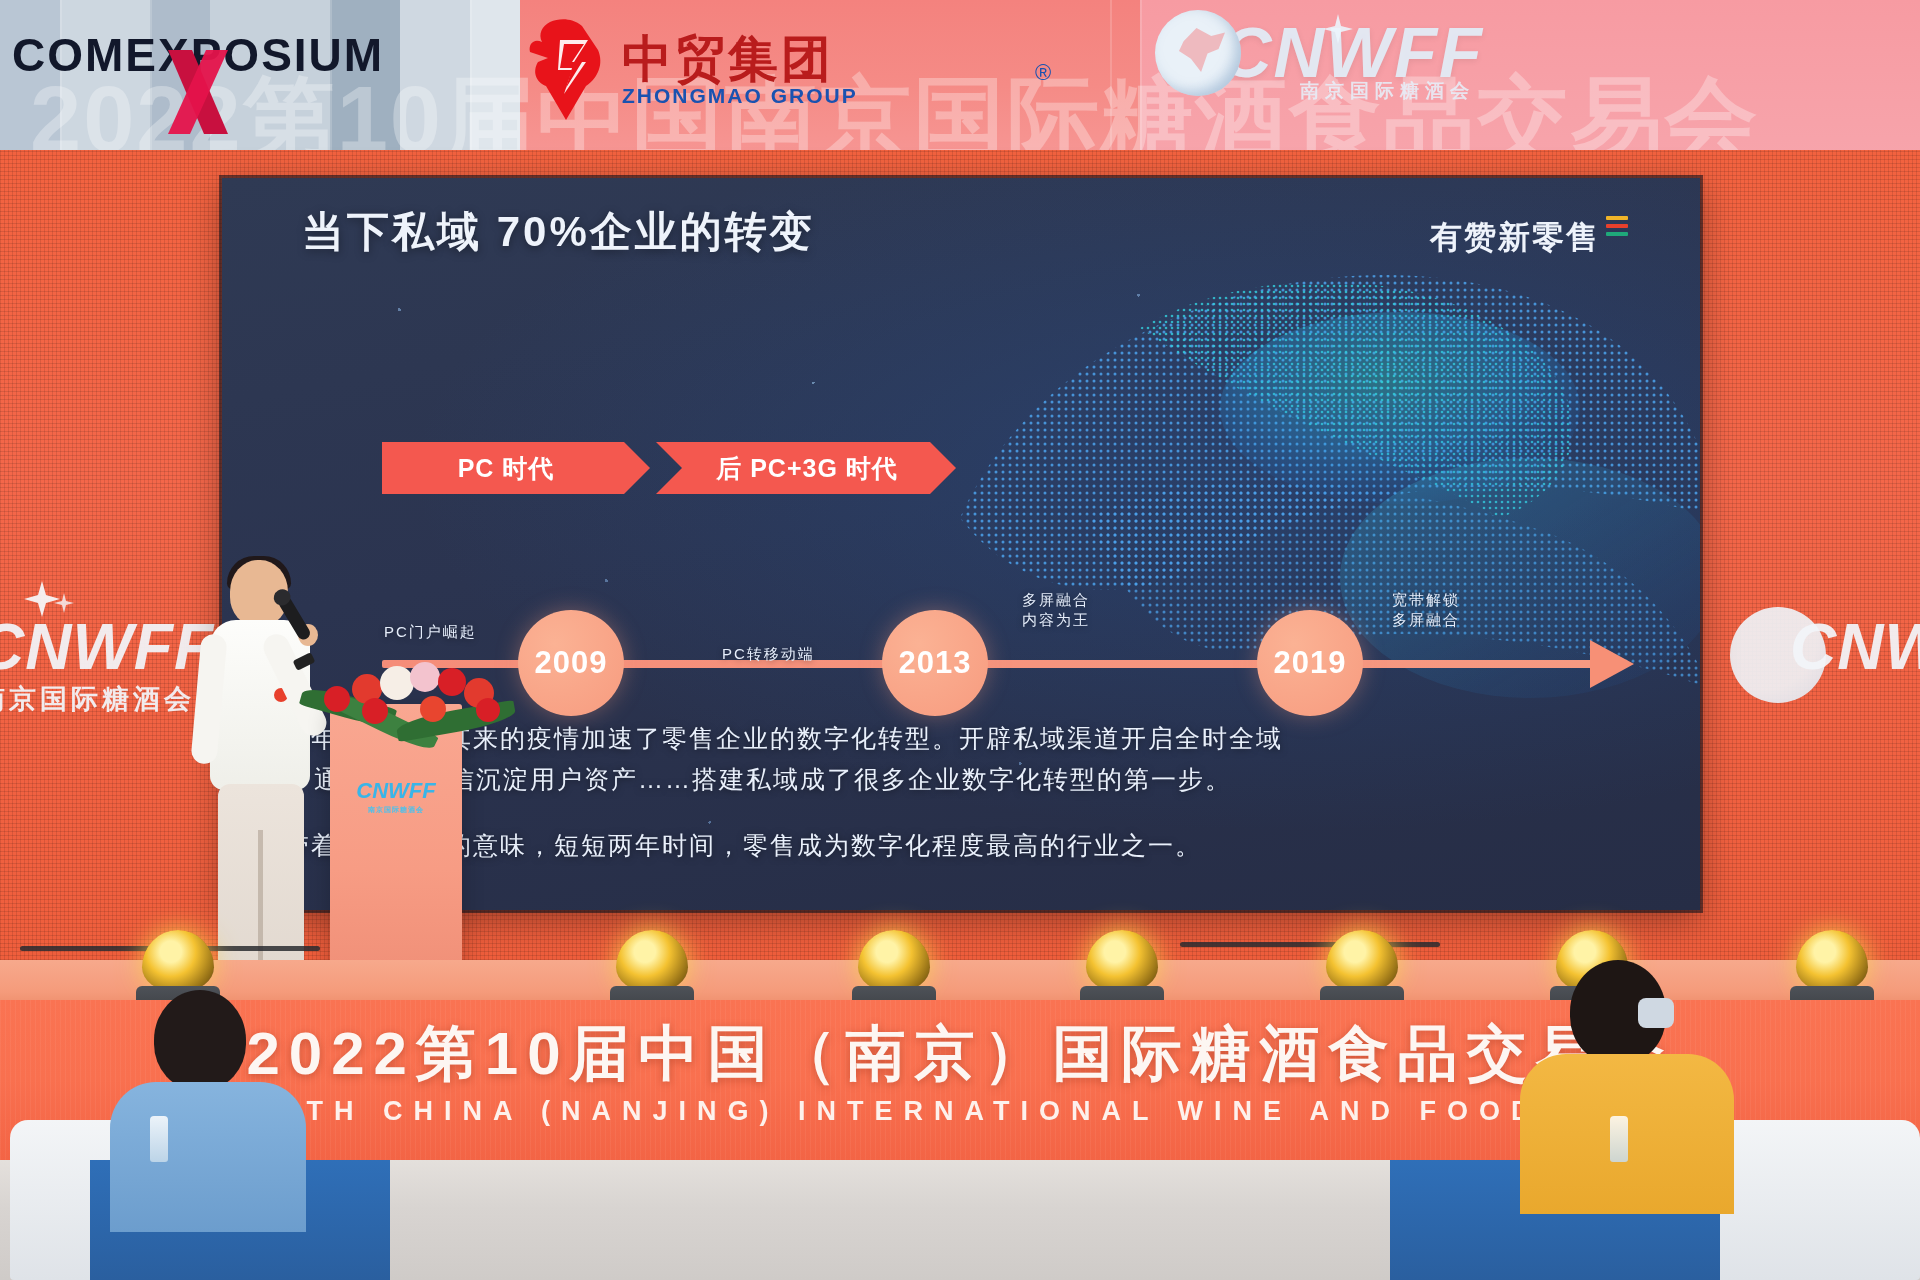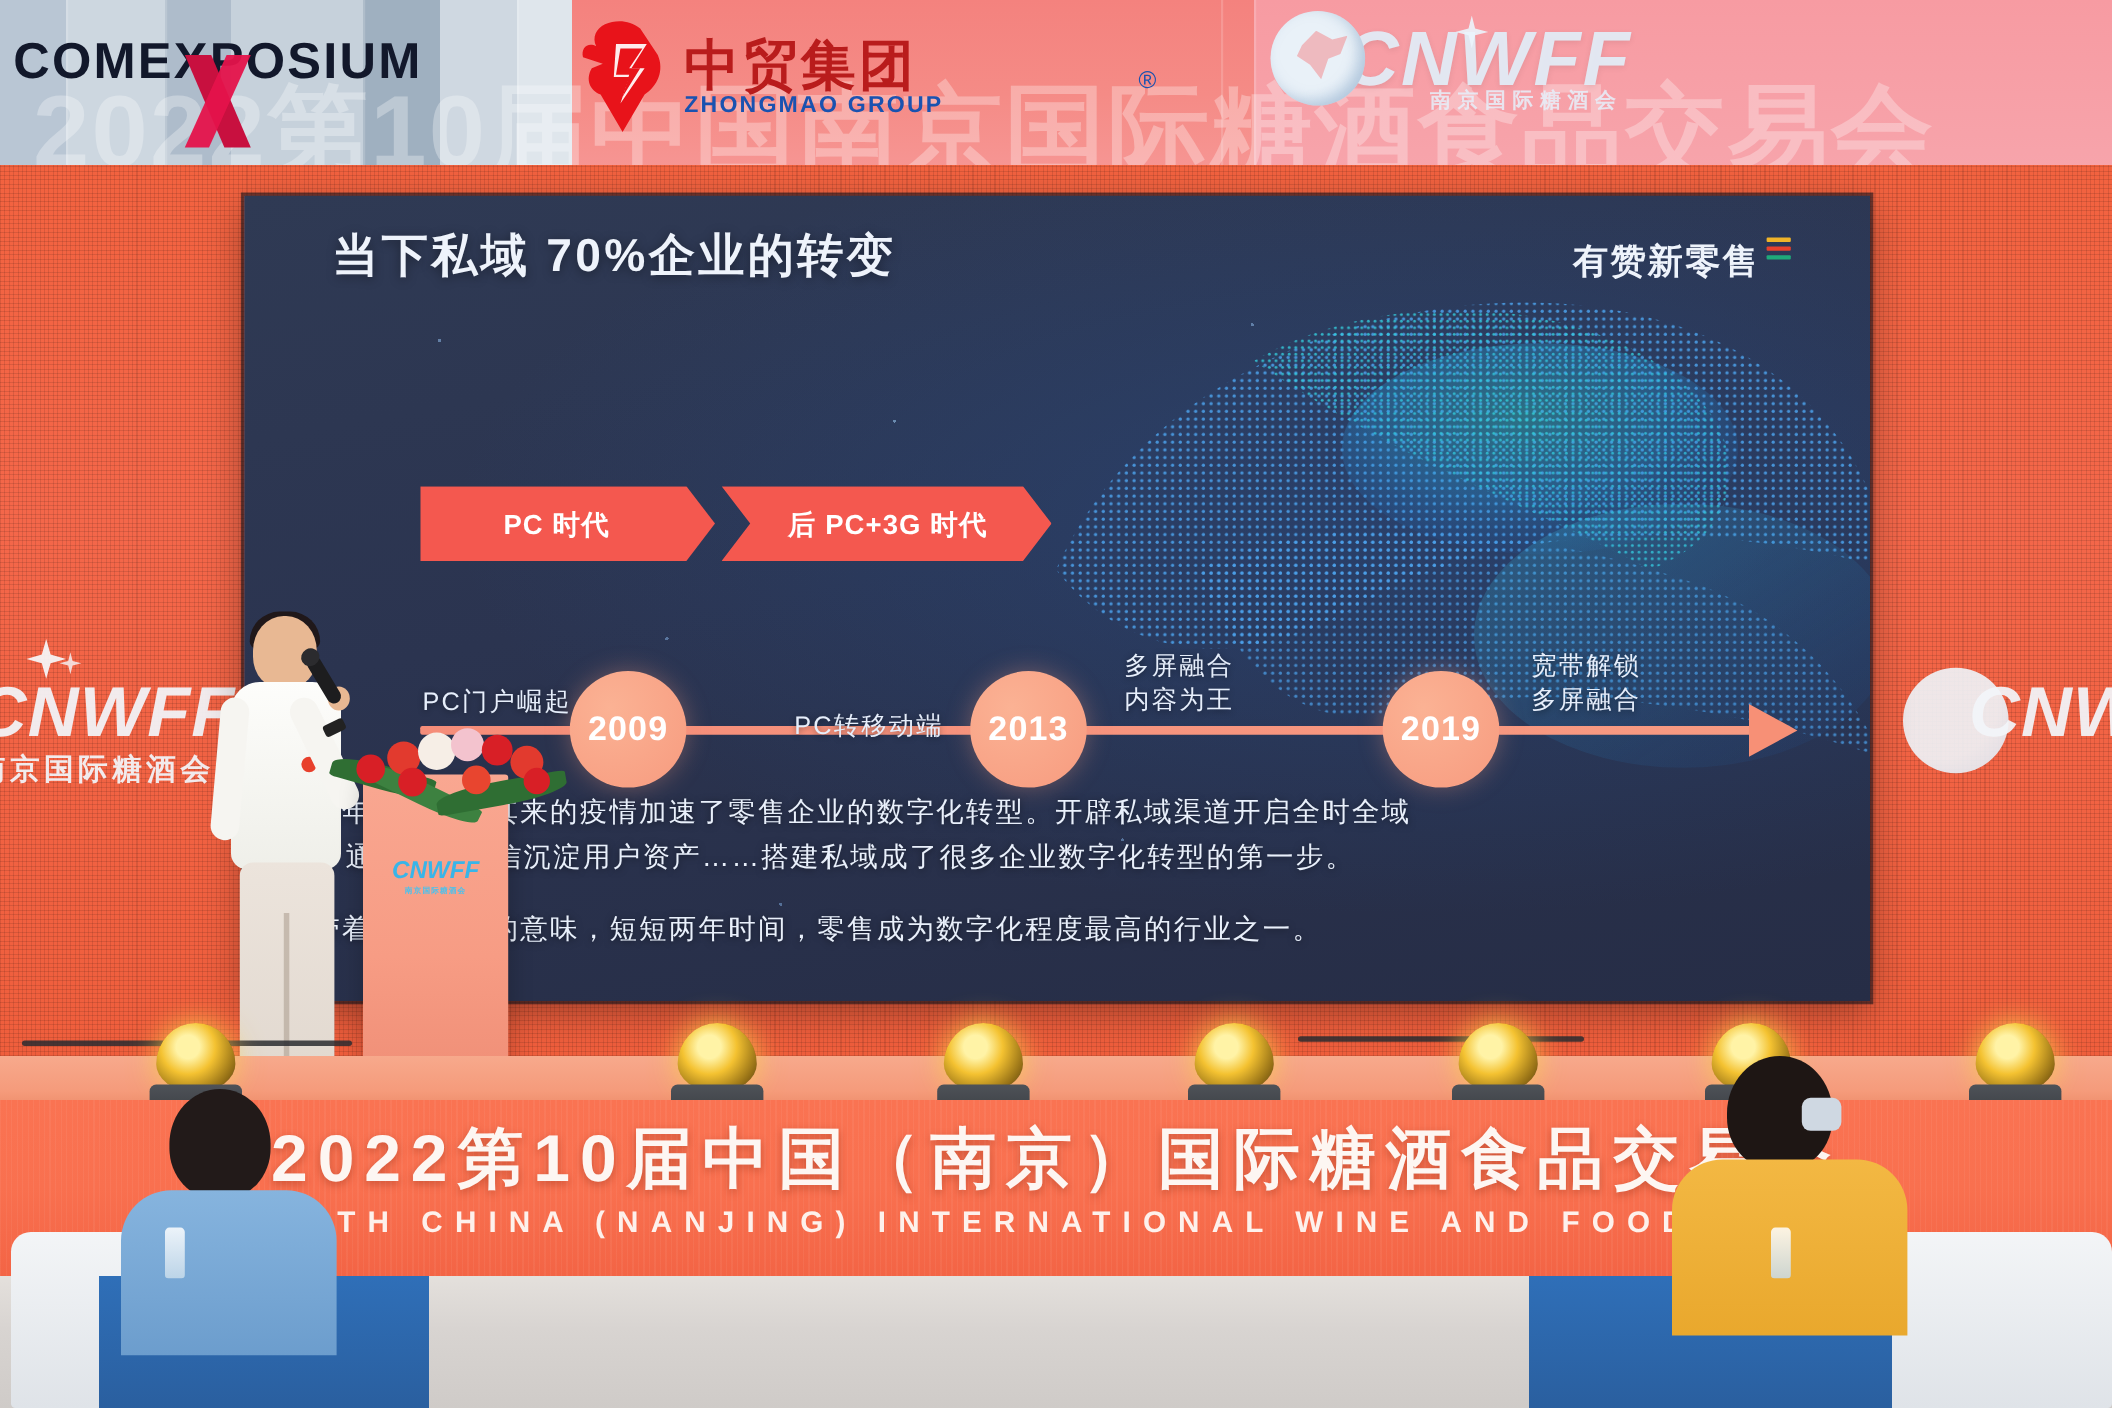--- a/index.html
+++ b/index.html
@@ -108,21 +108,21 @@
     white-space:nowrap;
   }
   .yz-logo { position:absolute; right:72px; top:38px; display:flex; align-items:flex-start; gap:6px;}
   .yz-text { font-size:32px; font-weight:800; color:#eef3fb; letter-spacing:2px; }
   .yz-bars { display:flex; flex-direction:column; gap:4px; padding-bottom:6px;}
   .yz-bars i { display:block; width:22px; height:4px; border-radius:1px;}
 
   
   .chevrons { position:absolute; left:160px; top:264px; display:flex; align-items:center; }
   .chev {
-    position:relative; height:68px; display:flex; align-items:center; justify-content:center;
+    position:relative; height:52px; display:flex; align-items:center; justify-content:center;
     background:#f4584f; color:#fff; font-size:25px; font-weight:800; letter-spacing:1px;
     margin-right:6px;
     clip-path: polygon(0 0, calc(100% - 26px) 0, 100% 50%, calc(100% - 26px) 100%, 0 100%, 0 100%);
     padding-right:20px;
   }
   .chev.notch {
     clip-path: polygon(0 0, calc(100% - 26px) 0, 100% 50%, calc(100% - 26px) 100%, 0 100%, 26px 50%);
     padding-left:22px;
   }
   .chev.last { background:linear-gradient(90deg,#f4584f 0 78%, #f5705f 100%); }
@@ -133,21 +133,21 @@
   .axis-head { position:absolute; left:1368px; top:462px; width:0;height:0;
     border-left:44px solid #f79076; border-top:24px solid transparent; border-bottom:24px solid transparent;}
   .year {
     position:absolute; top:432px; width:106px; height:106px; border-radius:50%;
     background:radial-gradient(circle at 35% 32%, #fbb294, #f79b7f);
     display:flex; align-items:center; justify-content:center;
     color:#fff; font-size:31px; font-weight:800; letter-spacing:1px;
     box-shadow:0 0 22px rgba(247,155,127,.35);
   }
   .tl-label {
-    position:absolute; color:#e6eefb; font-size:23px; font-weight:500;
+    position:absolute; color:#e6eefb; font-size:15px; font-weight:500;
     letter-spacing:2px; line-height:1.35; white-space:pre-line; text-shadow:0 1px 6px rgba(0,0,0,.45);
   }
 
   
   .body-block { position:absolute; left:62px; top:540px; width:1360px; }
   .body-line {
     color:#e9f0fb; font-size:25px; letter-spacing:2px; line-height:1.62;
     text-shadow:0 1px 7px rgba(0,0,0,.5);
   }
   .body-line.indent { padding-left:30px; }

